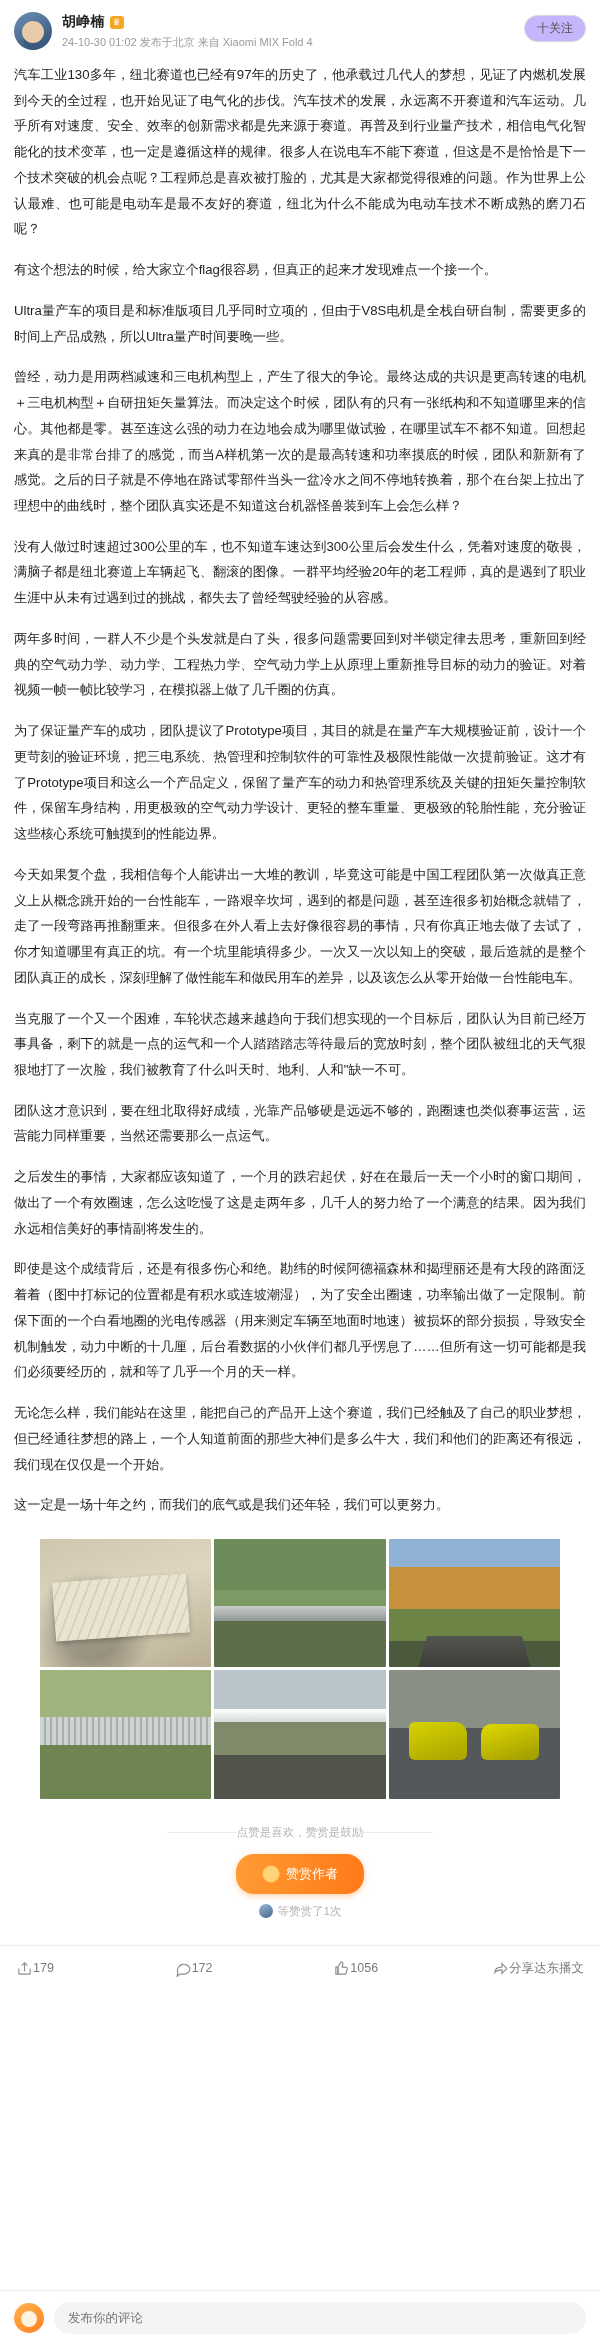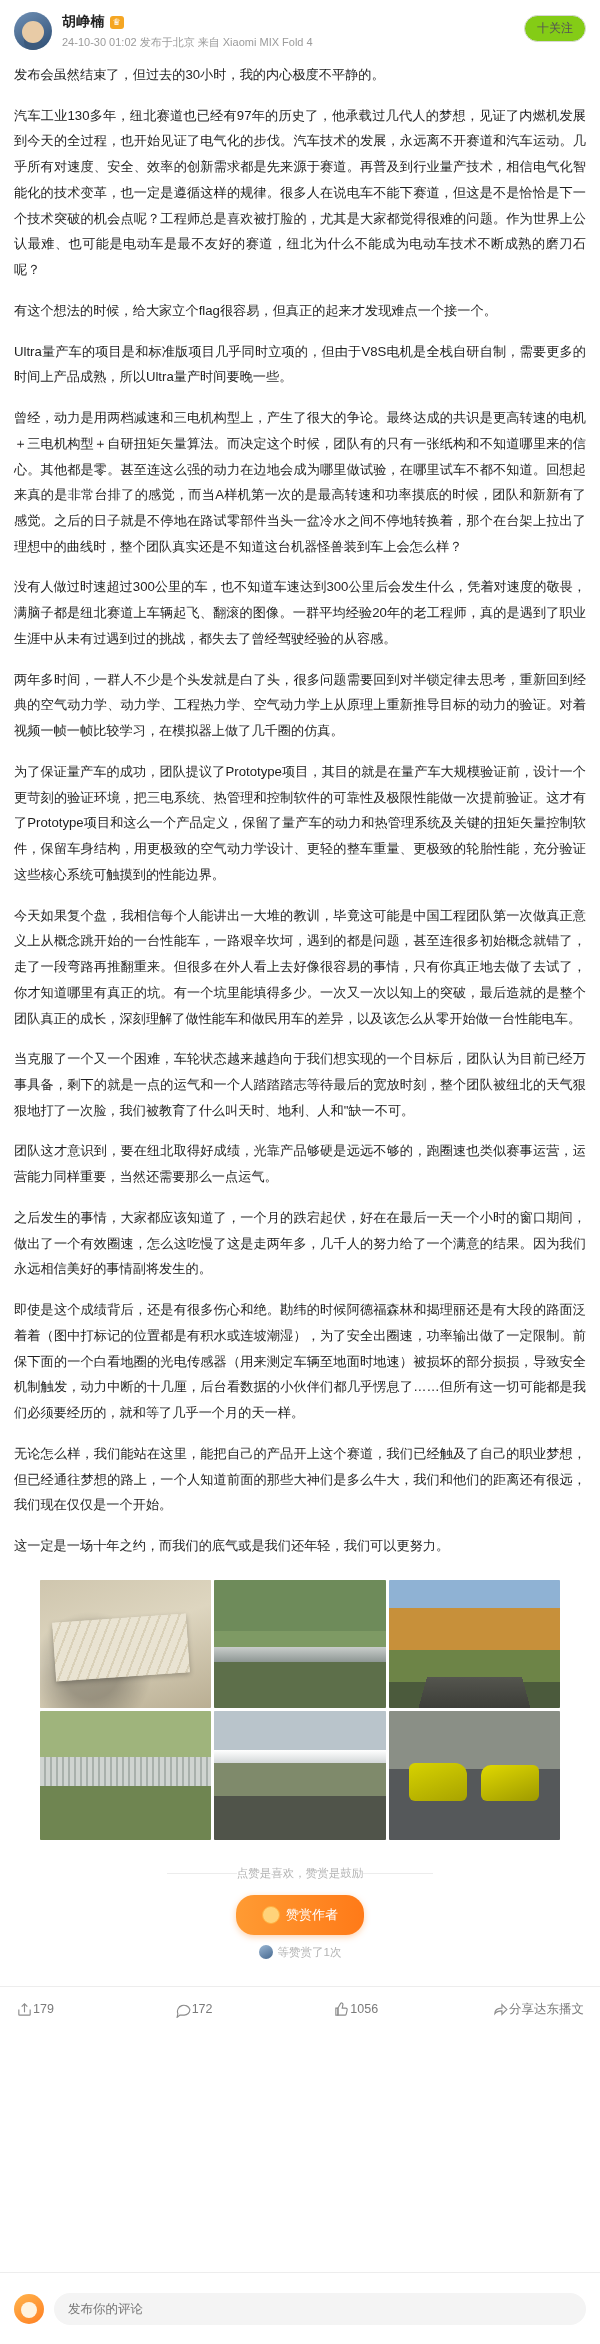--- a/index.html
+++ b/index.html
@@ -60,21 +60,21 @@
     color: #9b9b9b;
   }
   .follow-btn {
     flex: 0 0 auto;
     margin-top: 3px;
     border: 1px solid #d8d8d8;
     border-radius: 14px;
     padding: 4px 12px;
     font-size: 12px;
     color: #555;
-    background: #84cc16;
+    background: #c4b5fd;
     cursor: pointer;
     white-space: nowrap;
   }
 
   
   .article {
     padding: 8px 14px 0 14px;
   }
   .article p {
     font-size: 13.2px;
@@ -242,21 +242,21 @@
     display: inline-flex;
     align-items: center;
     justify-content: center;
   }
   .ico svg { width: 17px; height: 17px; fill: none; stroke: #8c8c8c; stroke-width: 1.6; }
 
   
   .commentbar {
     position: absolute;
     left: 0; right: 0; bottom: 0;
-    height: 72px;
+    height: 54px;
     border-top: 1px solid #ededed;
     background: #fff;
     display: flex;
     align-items: center;
     padding: 0 14px;
     gap: 10px;
   }
   .cb-avatar {
     width: 30px; height: 30px; border-radius: 50%;
     background: linear-gradient(145deg,#ffb44d,#ff7f22);
@@ -295,21 +295,20 @@
       <div class="name-row">
         <span class="uname">胡峥楠</span>
         <span class="badge-crown">♛</span>
       </div>
       <div class="meta">24-10-30 01:02 发布于北京 来自 Xiaomi MIX Fold 4</div>
     </div>
     <button class="follow-btn">十关注</button>
   </div>
 
   <div class="article">
-    <p>发布会虽然结束了，但过去的30小时，我的内心极度不平静的。</p>
     <p>汽车工业130多年，纽北赛道也已经有97年的历史了，他承载过几代人的梦想，见证了内燃机发展到今天的全过程，也开始见证了电气化的步伐。汽车技术的发展，永远离不开赛道和汽车运动。几乎所有对速度、安全、效率的创新需求都是先来源于赛道。再普及到行业量产技术，相信电气化智能化的技术变革，也一定是遵循这样的规律。很多人在说电车不能下赛道，但这是不是恰恰是下一个技术突破的机会点呢？工程师总是喜欢被打脸的，尤其是大家都觉得很难的问题。作为世界上公认最难、也可能是电动车是最不友好的赛道，纽北为什么不能成为电动车技术不断成熟的磨刀石呢？</p>
     <p>有这个想法的时候，给大家立个flag很容易，但真正的起来才发现难点一个接一个。</p>
     <p>Ultra量产车的项目是和标准版项目几乎同时立项的，但由于V8S电机是全栈自研自制，需要更多的时间上产品成熟，所以Ultra量产时间要晚一些。</p>
     <p>曾经，动力是用两档减速和三电机构型上，产生了很大的争论。最终达成的共识是更高转速的电机＋三电机构型＋自研扭矩矢量算法。而决定这个时候，团队有的只有一张纸构和不知道哪里来的信心。其他都是零。甚至连这么强的动力在边地会成为哪里做试验，在哪里试车不都不知道。回想起来真的是非常台排了的感觉，而当A样机第一次的是最高转速和功率摸底的时候，团队和新新有了感觉。之后的日子就是不停地在路试零部件当头一盆冷水之间不停地转换着，那个在台架上拉出了理想中的曲线时，整个团队真实还是不知道这台机器怪兽装到车上会怎么样？</p>
     <p>没有人做过时速超过300公里的车，也不知道车速达到300公里后会发生什么，凭着对速度的敬畏，满脑子都是纽北赛道上车辆起飞、翻滚的图像。一群平均经验20年的老工程师，真的是遇到了职业生涯中从未有过遇到过的挑战，都失去了曾经驾驶经验的从容感。</p>
     <p>两年多时间，一群人不少是个头发就是白了头，很多问题需要回到对半锁定律去思考，重新回到经典的空气动力学、动力学、工程热力学、空气动力学上从原理上重新推导目标的动力的验证。对着视频一帧一帧比较学习，在模拟器上做了几千圈的仿真。</p>
     <p>为了保证量产车的成功，团队提议了Prototype项目，其目的就是在量产车大规模验证前，设计一个更苛刻的验证环境，把三电系统、热管理和控制软件的可靠性及极限性能做一次提前验证。这才有了Prototype项目和这么一个产品定义，保留了量产车的动力和热管理系统及关键的扭矩矢量控制软件，保留车身结构，用更极致的空气动力学设计、更轻的整车重量、更极致的轮胎性能，充分验证这些核心系统可触摸到的性能边界。</p>
     <p>今天如果复个盘，我相信每个人能讲出一大堆的教训，毕竟这可能是中国工程团队第一次做真正意义上从概念跳开始的一台性能车，一路艰辛坎坷，遇到的都是问题，甚至连很多初始概念就错了，走了一段弯路再推翻重来。但很多在外人看上去好像很容易的事情，只有你真正地去做了去试了，你才知道哪里有真正的坑。有一个坑里能填得多少。一次又一次以知上的突破，最后造就的是整个团队真正的成长，深刻理解了做性能车和做民用车的差异，以及该怎么从零开始做一台性能电车。</p>
     <p>当克服了一个又一个困难，车轮状态越来越趋向于我们想实现的一个目标后，团队认为目前已经万事具备，剩下的就是一点的运气和一个人踏踏踏志等待最后的宽放时刻，整个团队被纽北的天气狠狠地打了一次脸，我们被教育了什么叫天时、地利、人和"缺一不可。</p>
     <p>团队这才意识到，要在纽北取得好成绩，光靠产品够硬是远远不够的，跑圈速也类似赛事运营，运营能力同样重要，当然还需要那么一点运气。</p>

